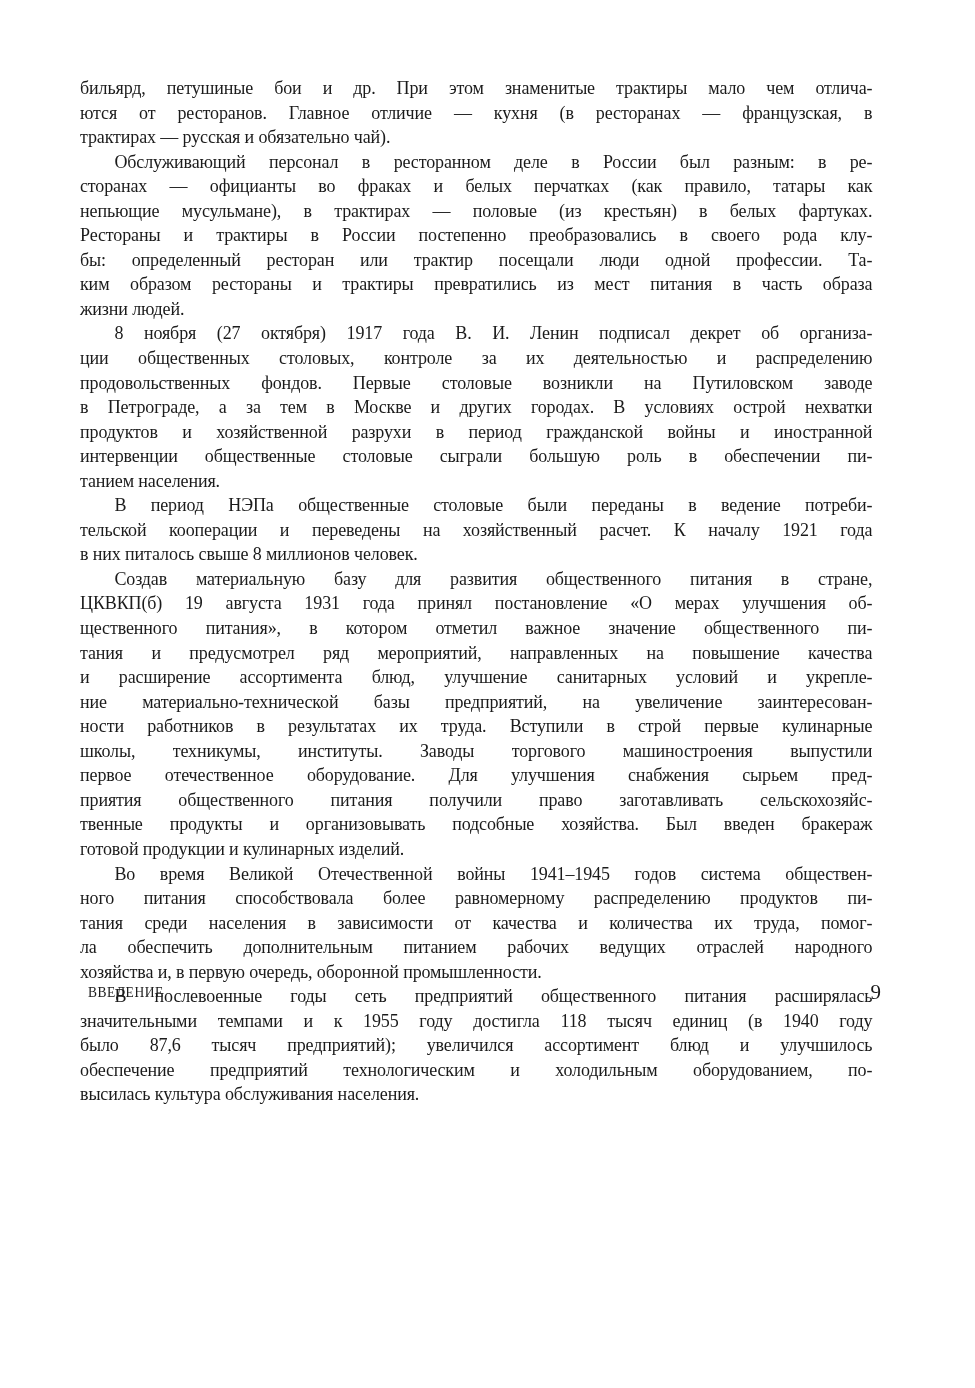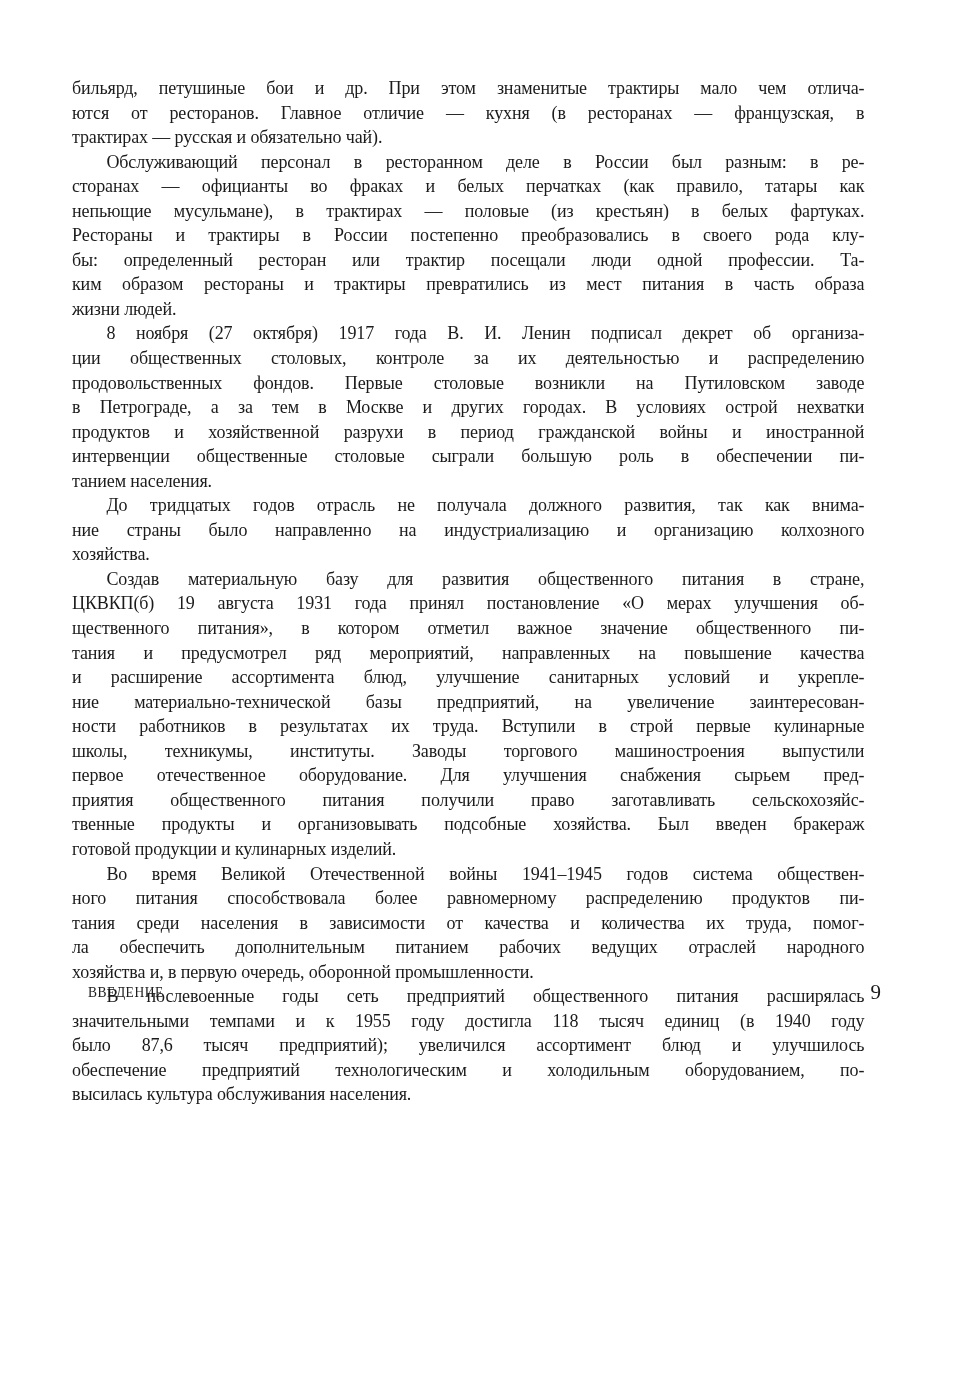--- a/index.html
+++ b/index.html
@@ -1,17 +1,17 @@
 <!DOCTYPE html>
 <html><head>
 <meta charset="utf-8">
 <style>
   html, body { margin: 0; padding: 0; background: #ffffff; }
   body { width: 975px; height: 1388px; position: relative; overflow: hidden; }
-  .page { position: absolute; left: 72px; top: 76px; width: 793px; }
+  .page { position: absolute; left: 80px; top: 76px; width: 793px; }
   .line {
     font-family: "Liberation Serif", "DejaVu Serif", serif;
     font-size: 19.4px;
     line-height: 24.55px;
     height: 24.55px;
     color: #1b1b1b;
     white-space: nowrap;
     text-align: justify;
     text-align-last: justify;
     letter-spacing: -0.15px;
@@ -47,23 +47,23 @@
     <div>
       <div class="line indent">8 ноября (27 октября) 1917 года В. И. Ленин подписал декрет об организа-</div>
       <div class="line">ции общественных столовых, контроле за их деятельностью и распределению</div>
       <div class="line">продовольственных фондов. Первые столовые возникли на Путиловском заводе</div>
       <div class="line">в Петрограде, а за тем в Москве и других городах. В условиях острой нехватки</div>
       <div class="line">продуктов и хозяйственной разрухи в период гражданской войны и иностранной</div>
       <div class="line">интервенции общественные столовые сыграли большую роль в обеспечении пи-</div>
       <div class="line last">танием населения.</div>
     </div>
     <div>
-      <div class="line indent">До тридцатых годов отрасль не получала должного развития, так как внима-</div>
-      <div class="line">ние страны было направленно на индустриализацию и организацию колхозного</div>
-      <div class="line last">хозяйства.</div>
+      <div class="line indent">В период НЭПа общественные столовые были переданы в ведение потреби-</div>
+      <div class="line">тельской кооперации и переведены на хозяйственный расчет. К началу 1921 года</div>
+      <div class="line last">в них питалось свыше 8 миллионов человек.</div>
     </div>
     <div>
       <div class="line indent">Создав материальную базу для развития общественного питания в стране,</div>
       <div class="line">ЦКВКП(б) 19 августа 1931 года принял постановление «О мерах улучшения об-</div>
       <div class="line">щественного питания», в котором отметил важное значение общественного пи-</div>
       <div class="line">тания и предусмотрел ряд мероприятий, направленных на повышение качества</div>
       <div class="line">и расширение ассортимента блюд, улучшение санитарных условий и укрепле-</div>
       <div class="line">ние материально-технической базы предприятий, на увеличение заинтересован-</div>
       <div class="line">ности работников в результатах их труда. Вступили в строй первые кулинарные</div>
       <div class="line">школы, техникумы, институты. Заводы торгового машиностроения выпустили</div>

